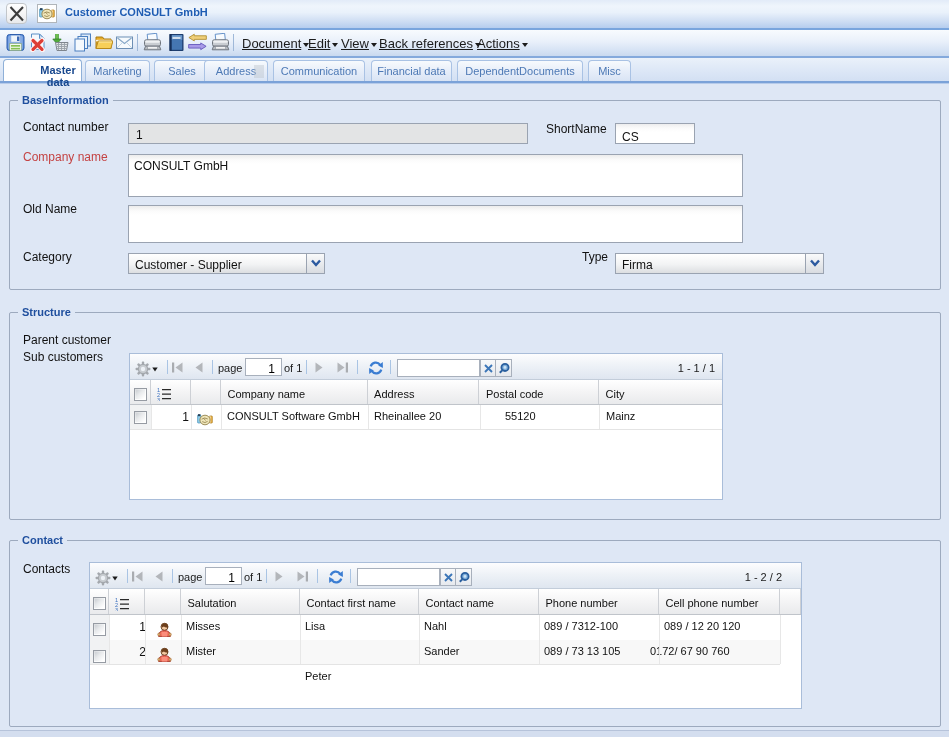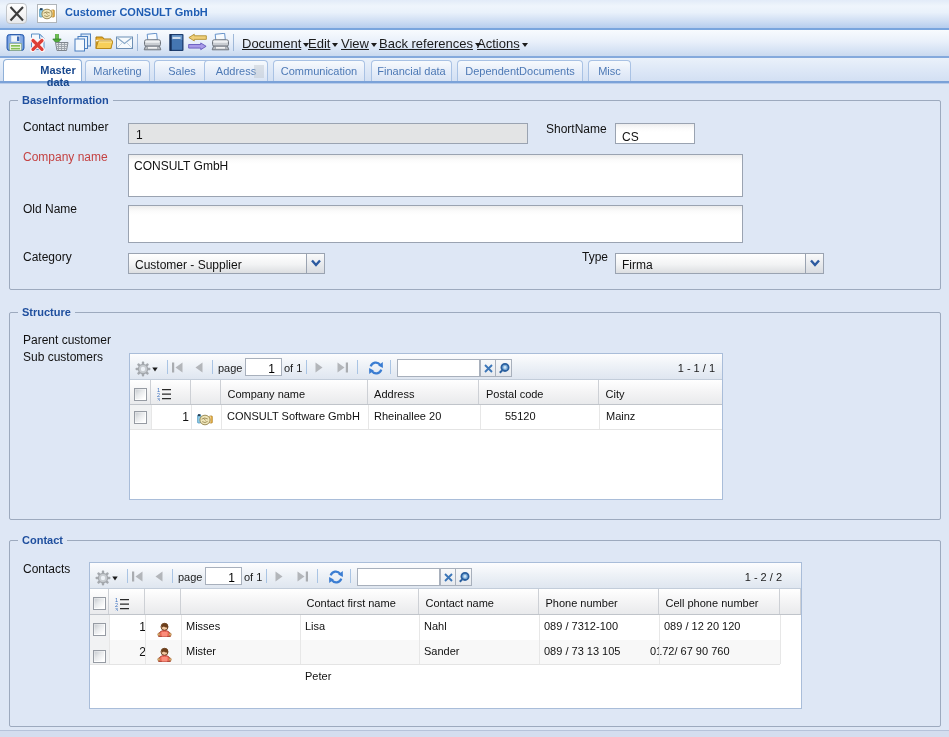--- a/index.html
+++ b/index.html
@@ -402,20 +402,21 @@
           <circle cx="7" cy="5.4" r="1.4" fill="#cfe2f2"></circle>
           <path d="M4.2 8.4 L1.8 10.8" stroke="#2a5f9e" stroke-width="2"></path>
         </svg>
     </div>
 
     <div class="ptext" style="right:19px; top:8px;">1 - 2 / 2</div>
     <div class="ghead" style="top:26px; height:26px;"></div>
     <div class="abs" style="left:0px; top:26px; width:19px; height:25px; border-right:1px solid #cdd0d5;"></div>
     <div class="abs" style="left:19px; top:26px; width:36px; height:25px; border-right:1px solid #cdd0d5;"></div>
     <div class="abs" style="left:55px; top:26px; width:36px; height:25px; border-right:1px solid #cdd0d5;"></div>
+    <div class="hcell" style="left:91px; top:26px; width:119px; height:25px;">Salutation</div>
     <div class="hcell" style="left:210px; top:26px; width:119px; height:25px;">Contact first name</div>
     <div class="hcell" style="left:329px; top:26px; width:120px; height:25px;">Contact name</div>
     <div class="hcell" style="left:449px; top:26px; width:120px; height:25px;">Phone number</div>
     <div class="hcell" style="left:569px; top:26px; width:121px; height:25px;">Cell phone number</div>
     <div class="hcell" style="left:690px; top:26px; width:21px; height:25px;"></div>
     <div class="cb" style="left:3px; top:34px;"></div>
     <svg class="abs" style="left:25px; top:33px;" width="15" height="15">
         <text x="0" y="6" font-size="5.5" fill="#3a6fbf">1</text>
         <text x="0" y="11" font-size="5.5" fill="#3a6fbf">2</text>
         <text x="0" y="15.5" font-size="5.5" fill="#3a6fbf">3</text>

